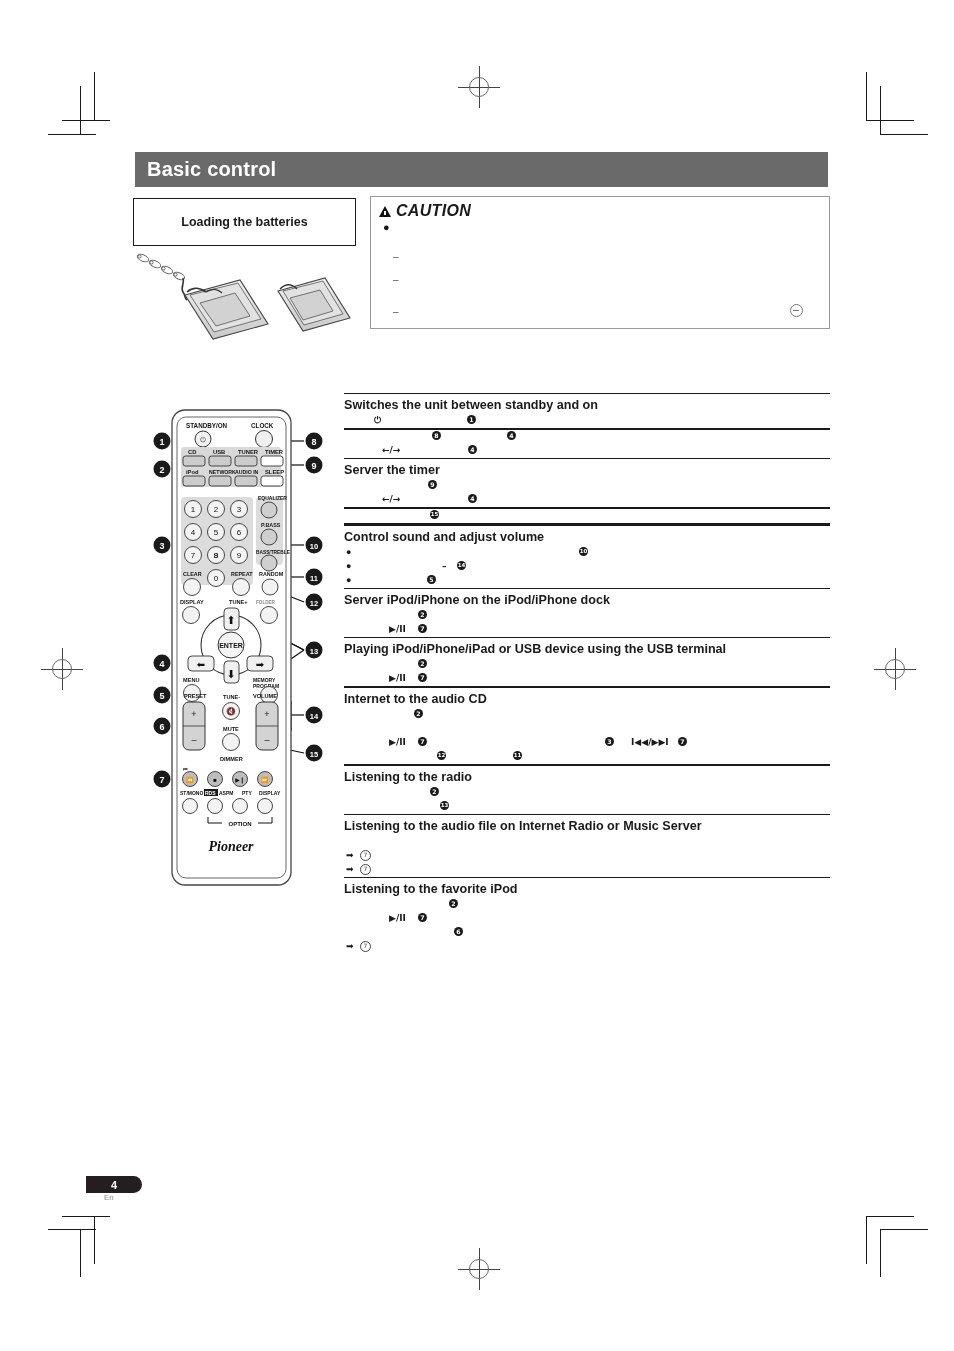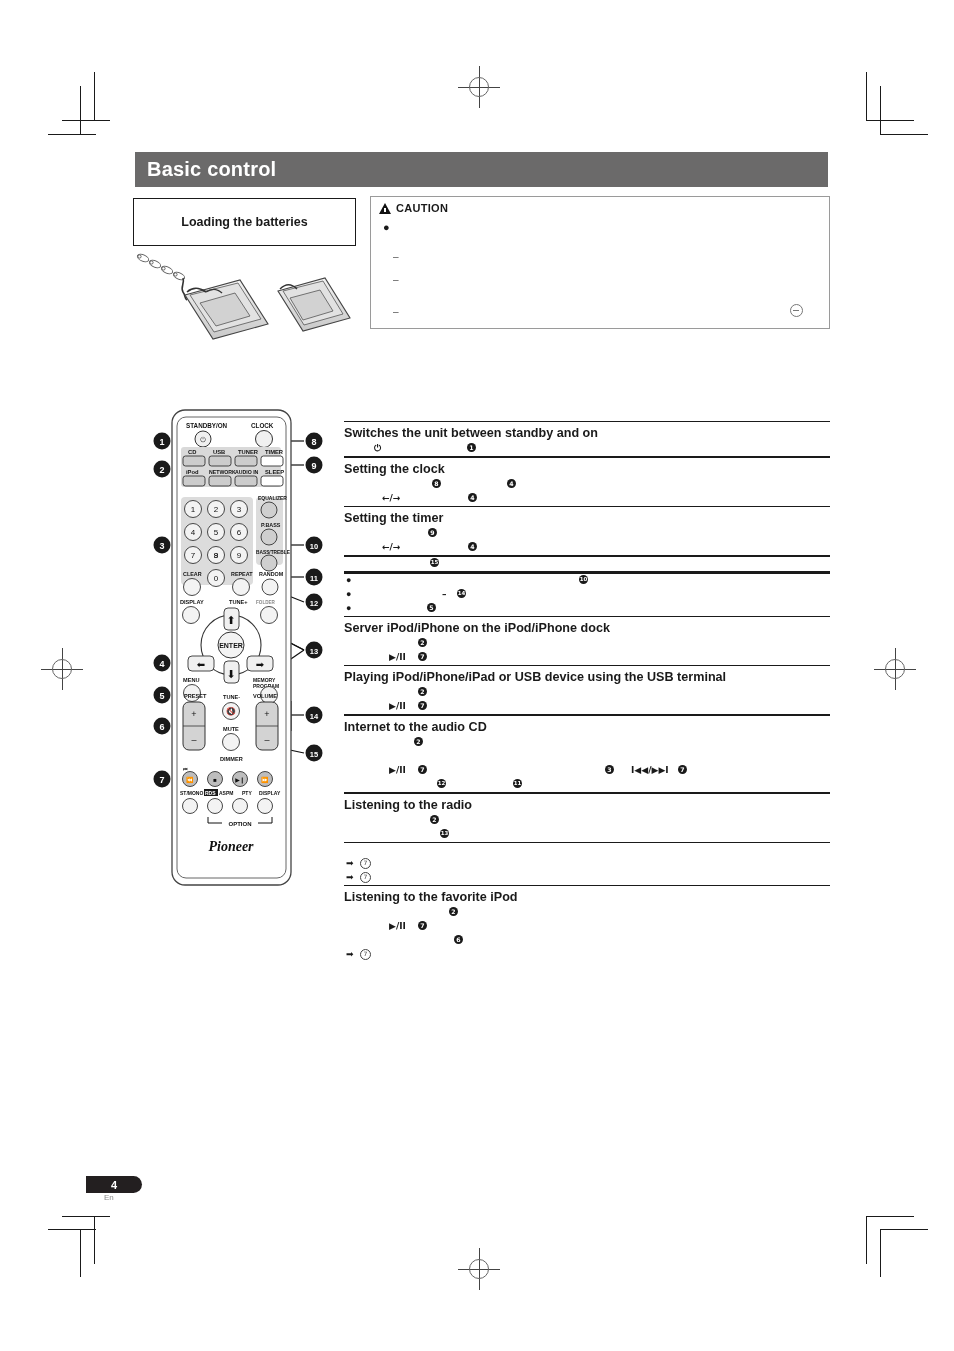--- a/index.html
+++ b/index.html
@@ -25,37 +25,37 @@
 
   
   .batt-box{position:absolute;left:133px;top:198px;width:221px;height:46px;
             border:1.5px solid #1a1a1a;display:flex;align-items:center;justify-content:center;}
   .batt-box span{font-size:12.5px;font-weight:bold;}
 
   
   .caution{position:absolute;left:370px;top:196px;width:458px;height:131px;
            border:1.5px solid #9a9a9a;background:#fff;}
   .caution-head{position:absolute;left:8px;top:5px;display:flex;align-items:center;gap:5px;}
-  .caution-head .lbl{font-size:11px;font-weight:bold;letter-spacing:.3px;}
+  .caution-head .lbl{font-size:16px;font-weight:bold;letter-spacing:.3px;font-style:italic;}
   .tri{width:0;height:0;border-left:6px solid transparent;border-right:6px solid transparent;
        border-bottom:11px solid #111;position:relative;}
   .tri:after{content:"";position:absolute;left:-0.8px;top:5px;width:1.6px;height:4px;background:#fff;}
   .c-bullet{position:absolute;left:12px;font-size:11px;line-height:1;}
   .c-dash{position:absolute;left:22px;font-size:10px;color:#555;line-height:1;}
   .minus-ic{position:absolute;width:11px;height:11px;border:1px solid #777;border-radius:50%;}
   .minus-ic:after{content:"";position:absolute;left:2px;top:4.5px;width:6px;height:1px;background:#777;}
 
   
   .batt-ill{position:absolute;left:128px;top:248px;width:230px;height:92px;}
 
   
   .remote-wrap{position:absolute;left:128px;top:405px;width:205px;height:485px;}
 
   
-  .content{position:absolute;left:344px;top:421px;width:486px;}
+  .content{position:absolute;left:344px;top:393px;width:486px;}
   .rule{height:1.4px;background:#1a1a1a;width:100%;}
   .rule.thick{height:2.4px;}
   .sect{padding:0;}
   .sect h3{font-size:12.6px;font-weight:bold;margin:4px 0 1px 0;line-height:1.18;}
   .body{position:relative;}
   .row{position:relative;height:14px;}
   .num{display:inline-block;width:9px;height:9px;border-radius:50%;background:#1a1a1a;color:#fff;
        font-size:6.2px;line-height:9px;text-align:center;font-weight:bold;vertical-align:middle;
        font-family:"DejaVu Sans", sans-serif;}
   .num.w2{font-size:5.4px;}
@@ -408,55 +408,55 @@
         <h3>Switches the unit between standby and on</h3>
         <div class="body">
           <div class="row">
             <span class="pos glyph" style="left: 30px; top: 1px;">⏻</span>
             <span class="pos num" style="left: 123px; top: 1px;">1</span>
           </div>
         </div>
       </div>
       <div class="rule"></div>
       <div class="sect">
-        <h3>Setting the clock</h3>
         <div class="body">
           <div class="row">
             <span class="pos num" style="left: 88px; top: 1px;">8</span>
             <span class="pos num" style="left: 163px; top: 1px;">4</span>
           </div>
           <div class="row">
             <span class="pos glyph" style="left: 38px; top: 1px;">←/→</span>
             <span class="pos num" style="left: 124px; top: 1px;">4</span>
           </div>
         </div>
       </div>
       <div class="rule"></div>
       <div class="sect">
-        <h3>Setting the timer</h3>
+        <h3>Server the timer</h3>
         <div class="body">
           <div class="row">
             <span class="pos num" style="left: 84px; top: 1px;">9</span>
           </div>
           <div class="row">
             <span class="pos glyph" style="left: 38px; top: 1px;">←/→</span>
             <span class="pos num" style="left: 124px; top: 1px;">4</span>
           </div>
         </div>
       </div>
       <div class="rule thick"></div>
       <div class="sect">
         <div class="body">
           <div class="row">
             <span class="pos num w2" style="left: 86px; top: 1px;">15</span>
           </div>
         </div>
       </div>
       <div class="rule thick"></div>
       <div class="sect">
+        <h3>Control sound and adjust volume</h3>
         <div class="body">
           <div class="row">
             <span class="pos bul" style="left: 2px; top: 1px;">●</span>
             <span class="pos num w2" style="left: 235px; top: 1px;">10</span>
           </div>
           <div class="row">
             <span class="pos bul" style="left: 2px; top: 1px;">●</span>
             <span class="pos glyph" style="left: 98px; top: 1px;">–</span>
             <span class="pos num w2" style="left: 113px; top: 1px;">14</span>
           </div>
@@ -520,20 +520,21 @@
           <div class="row">
             <span class="pos num" style="left: 86px; top: 1px;">2</span>
           </div>
           <div class="row">
             <span class="pos num w2" style="left: 96px; top: 1px;">13</span>
           </div>
         </div>
       </div>
       <div class="rule"></div>
       <div class="sect">
+        <h3>Listening to the audio file on Internet Radio or Music Server</h3>
         <div class="body">
           <div class="row"></div>
           <div class="row">
             <span class="pos arrowpg" style="left: 2px; top: 1px;">➡</span>
             <span class="pos circ-num" style="left: 16px; top: 1px;">7</span>
           </div>
           <div class="row">
             <span class="pos arrowpg" style="left: 2px; top: 1px;">➡</span>
             <span class="pos circ-num" style="left: 16px; top: 1px;">7</span>
           </div>

